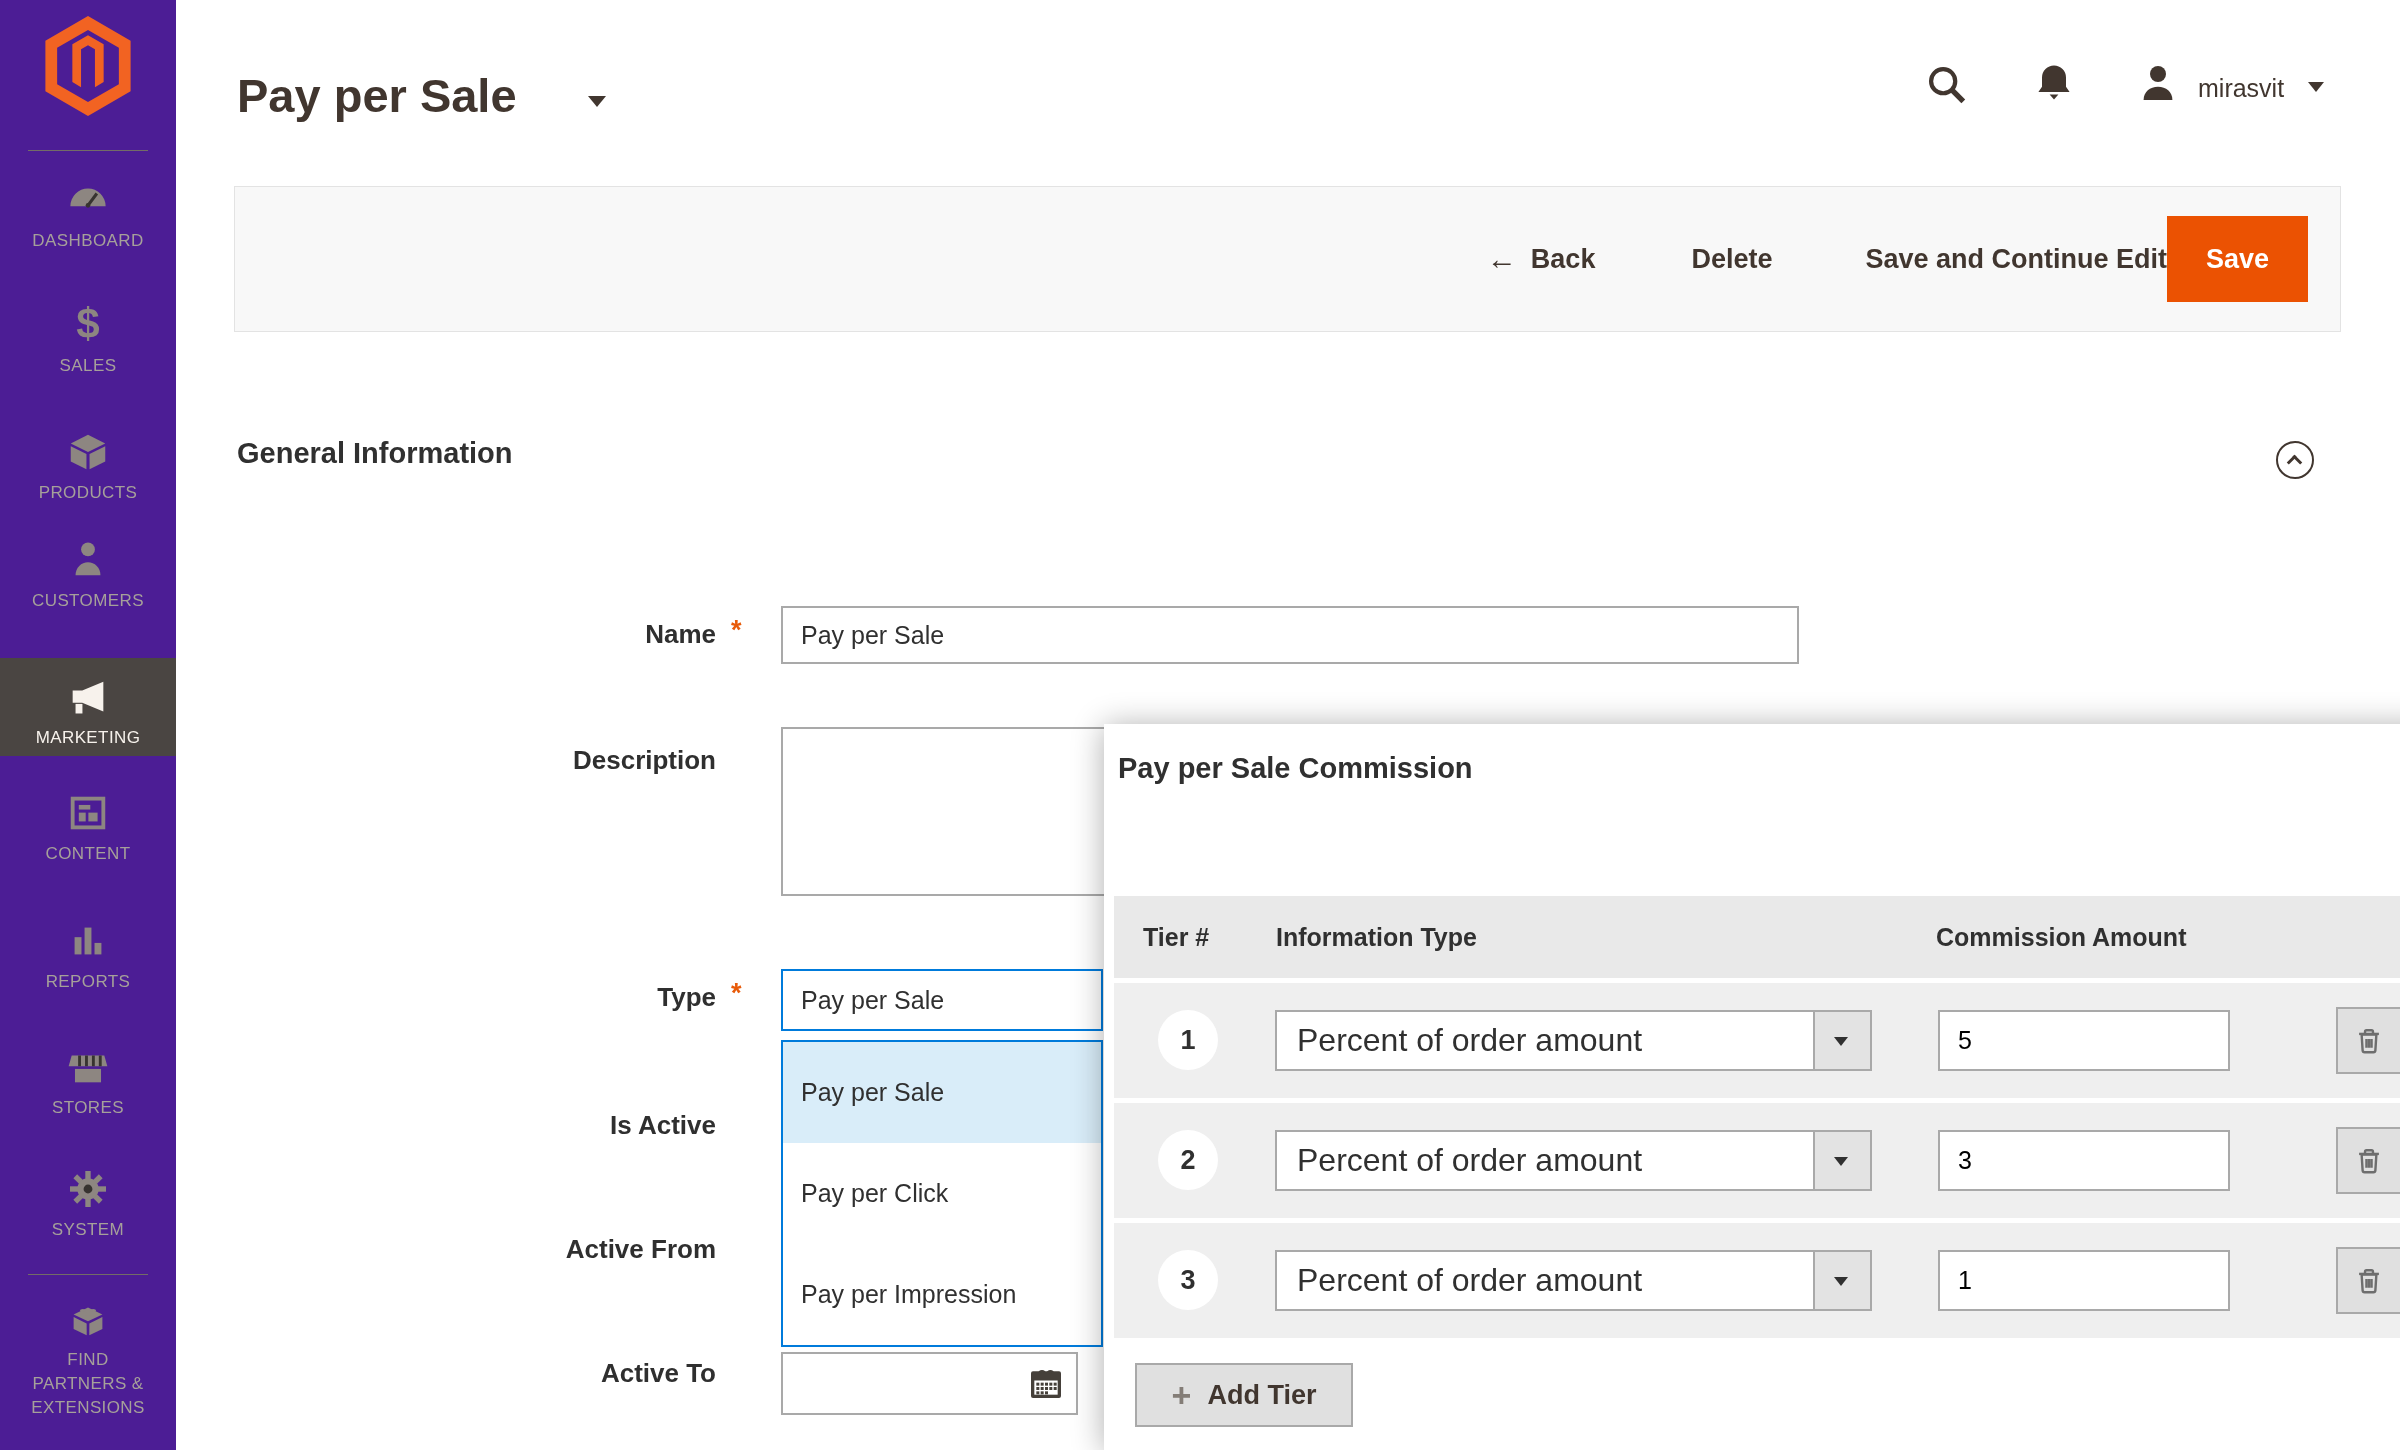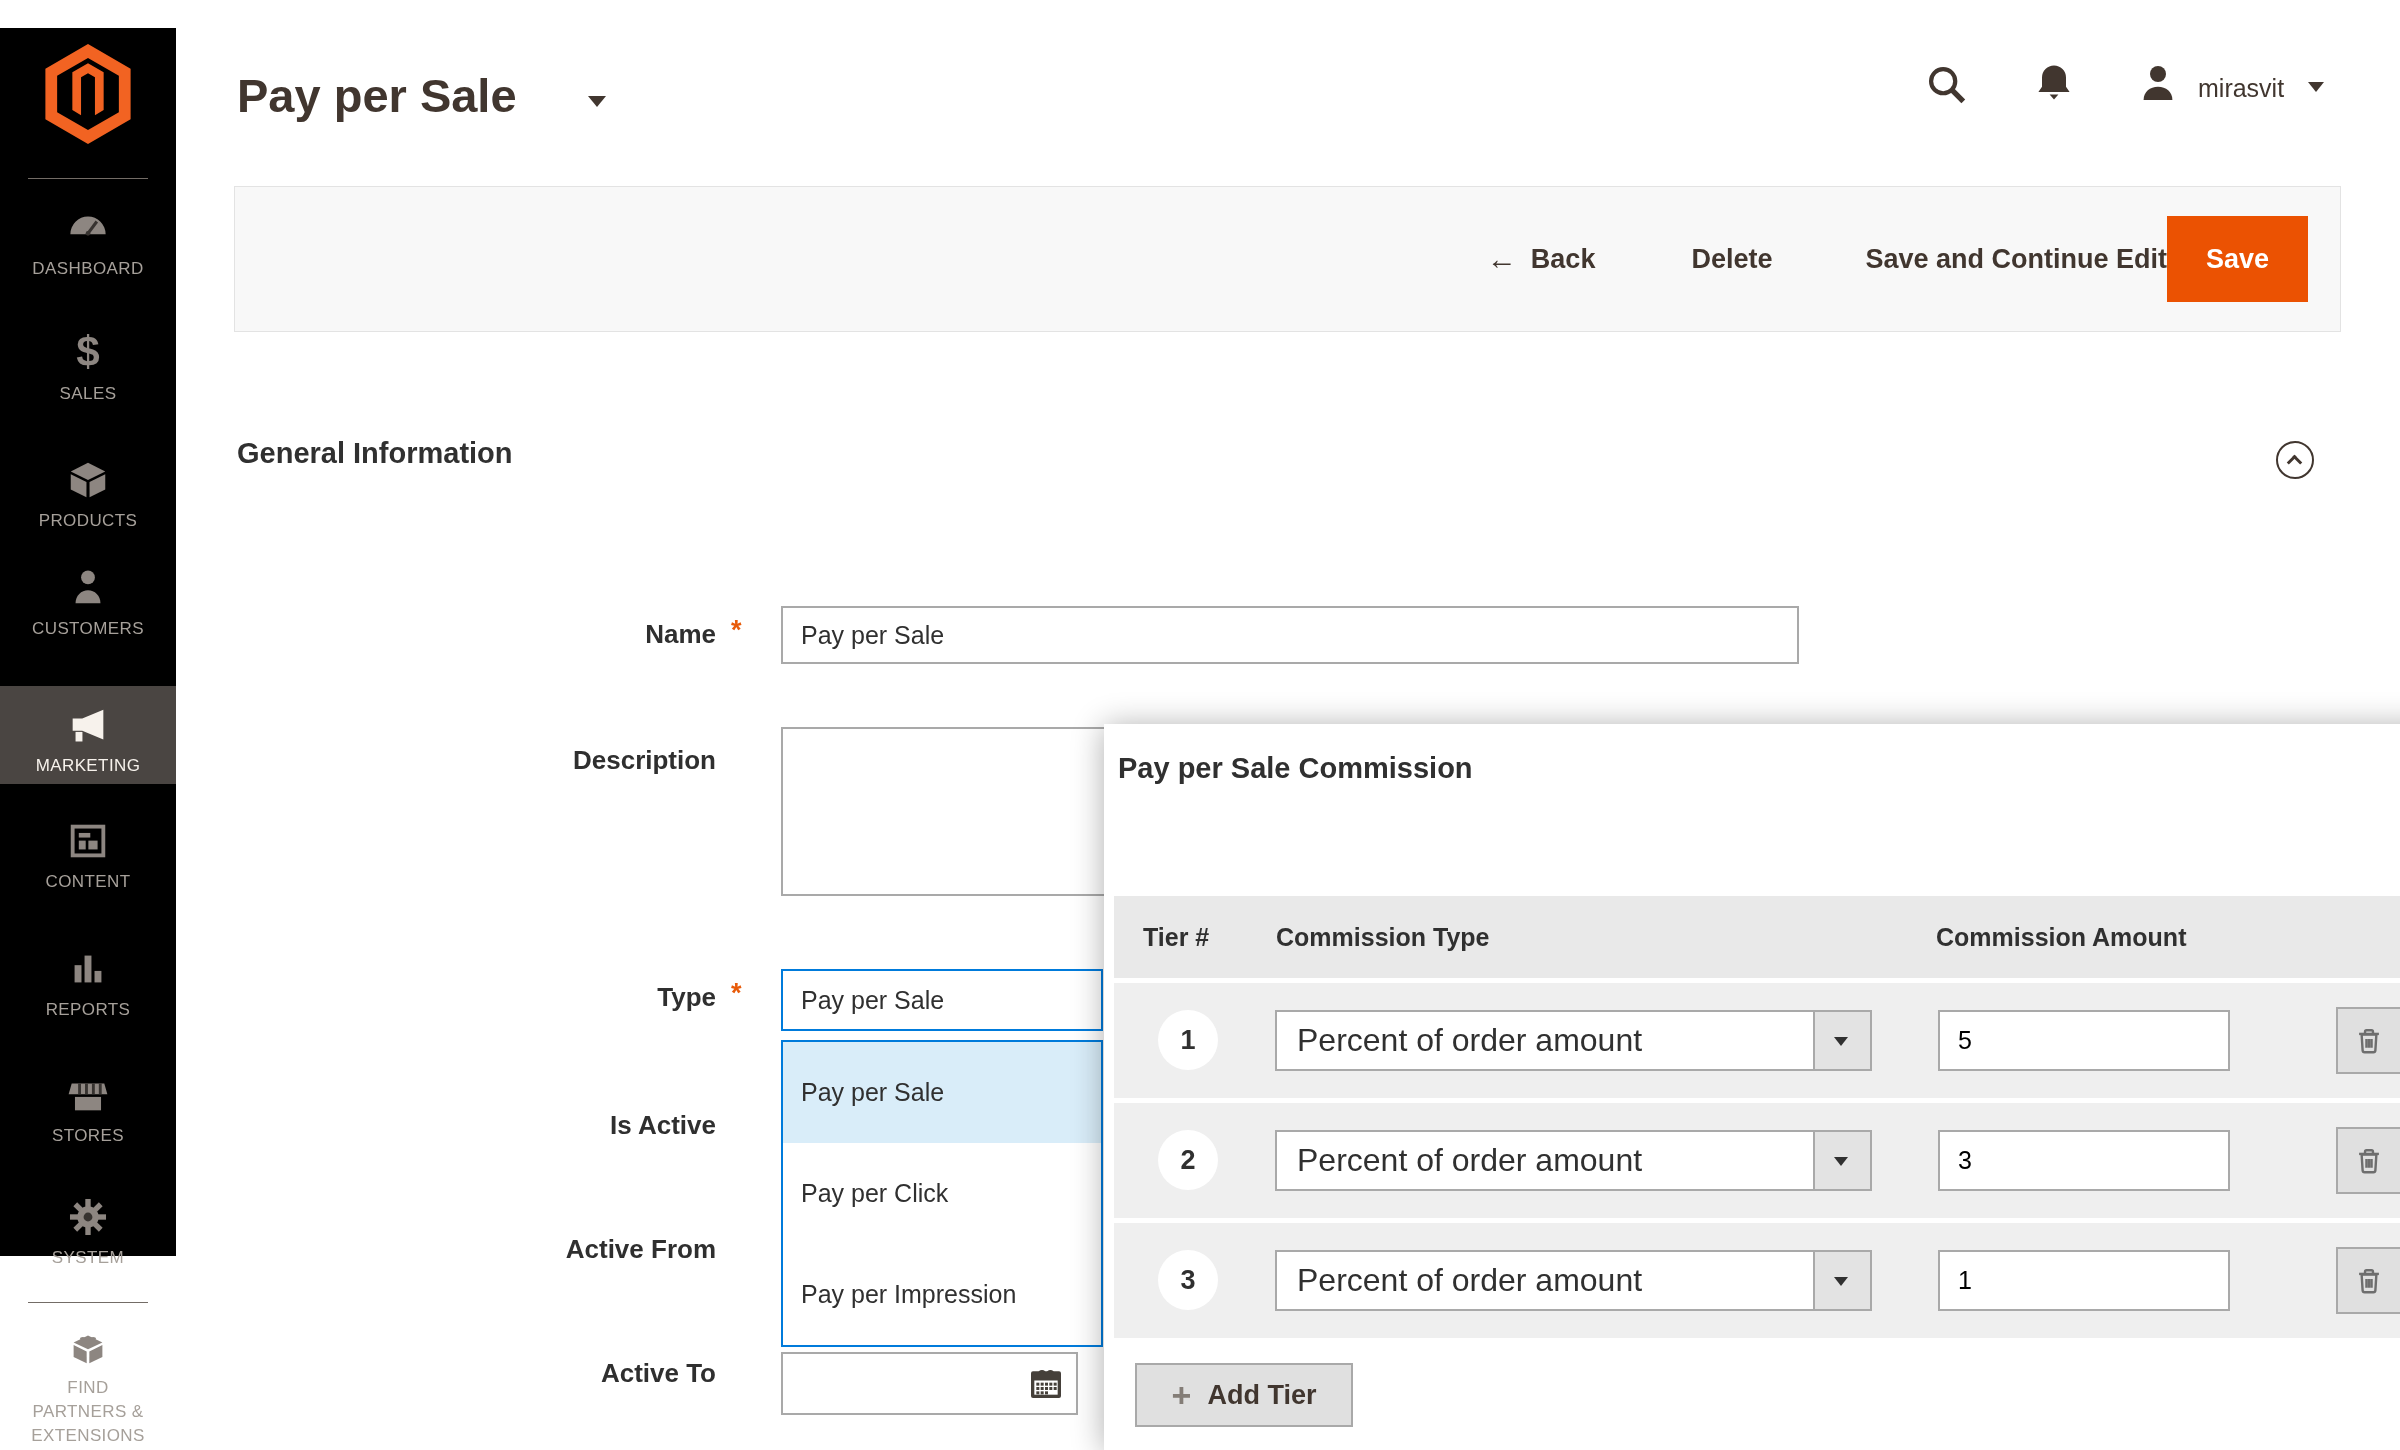--- a/index.html
+++ b/index.html
@@ -1,21 +1,21 @@
 <!DOCTYPE html>
 <html><head>
 <meta charset="utf-8">
 <style>
   * { box-sizing: border-box; margin: 0; padding: 0; }
   html,body { width:2400px; height:1450px; }
   body { font-family:"Liberation Sans", sans-serif; background:#ffffff; overflow:hidden; position:relative; }
   .screen { position:absolute; left:0; top:0; width:2400px; height:1450px; background:#fff; }
 
   
-  .sidebar { position:absolute; left:0; top:0; width:176px; height:1228px; background:#000000; z-index:20;margin-top:28px; }
+  .sidebar { position:absolute; left:0; top:0; width:176px; height:1450px; background:#4c1d95; z-index:20; }
   .logo { position:absolute; left:38px; top:16px; width:100px; height:100px; cursor:pointer; }
   .side-divider { position:absolute; left:28px; width:120px; height:1px; background:#736c66; }
   .menu-item { position:absolute; left:0; width:176px; text-align:center; color:#a6a09a; cursor:pointer; }
   .menu-item .mi-icon { display:block; margin:0 auto 6px auto; width:46px; height:46px; color:#8d8681; }
   .menu-item .mi-label { font-size:17px; letter-spacing:0.4px; line-height:24px; color:#a6a09a; }
   .menu-active-band { position:absolute; left:0; top:658px; width:176px; height:98px; background:#4a4542; }
   .menu-item.active .mi-icon { color:#f7f2ec; }
   .menu-item.active .mi-label { color:#f7f2ec; }
 
   
@@ -307,21 +307,21 @@
         <path d="M13 6.5 a1.6 1.6 0 1 1 3.2 0" fill="none" stroke="currentColor" stroke-width="1.4"></path>
       </svg>
     </span>
   </div>
 
   <div class="panel">
     <div class="panel-title">Pay per Sale Commission</div>
 
     <div class="grid-head">
       <span class="gh-label gh-tier">Tier #</span>
-      <span class="gh-label gh-type">Commission Type</span>
+      <span class="gh-label gh-type">Information Type</span>
       <span class="gh-label gh-amount">Commission Amount</span>
     </div>
 
     <div class="tier-row row-0">
       <div class="tier-badge">1</div>
       <div class="row-select">
         <span class="sel-text">Percent of order amount</span>
         <span class="sel-arrow-box"></span>
         <span class="sel-arrow"></span>
       </div>

